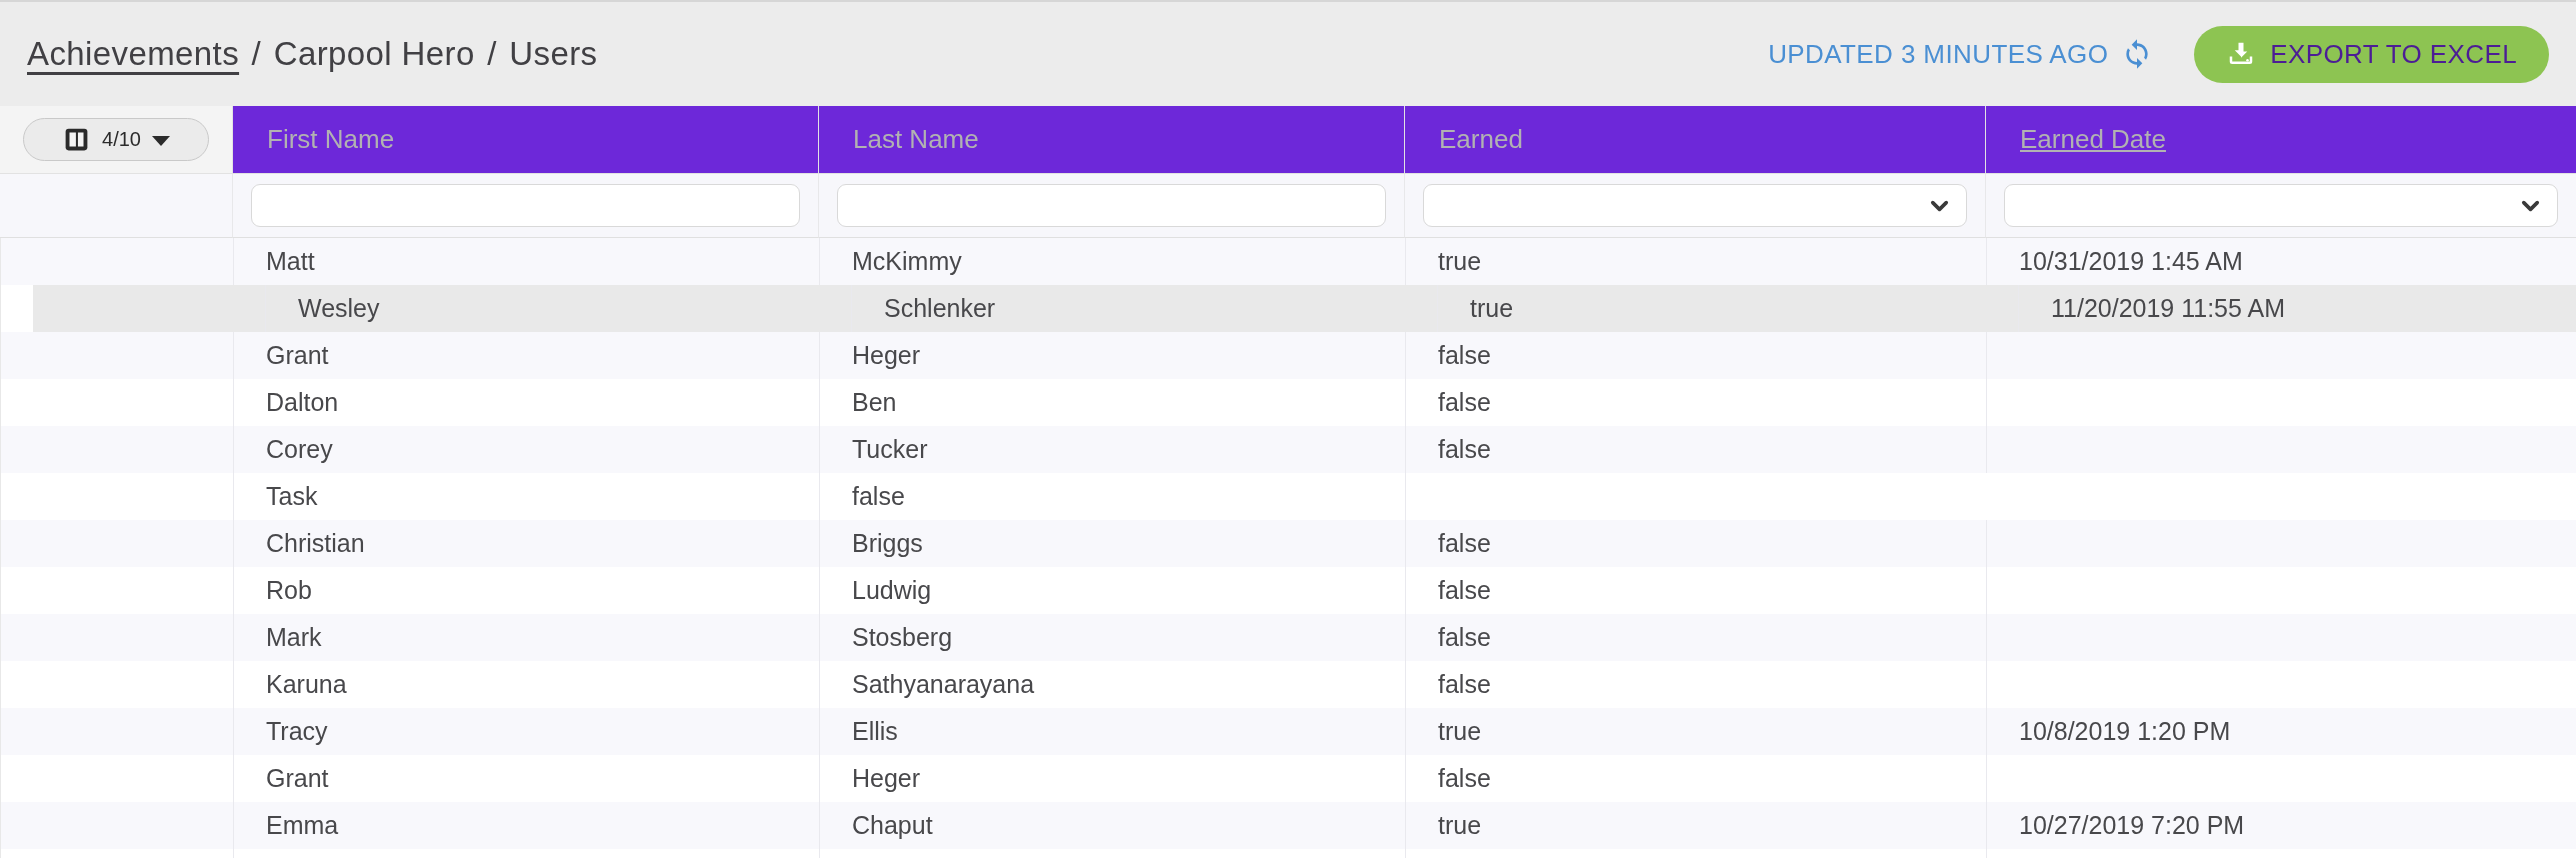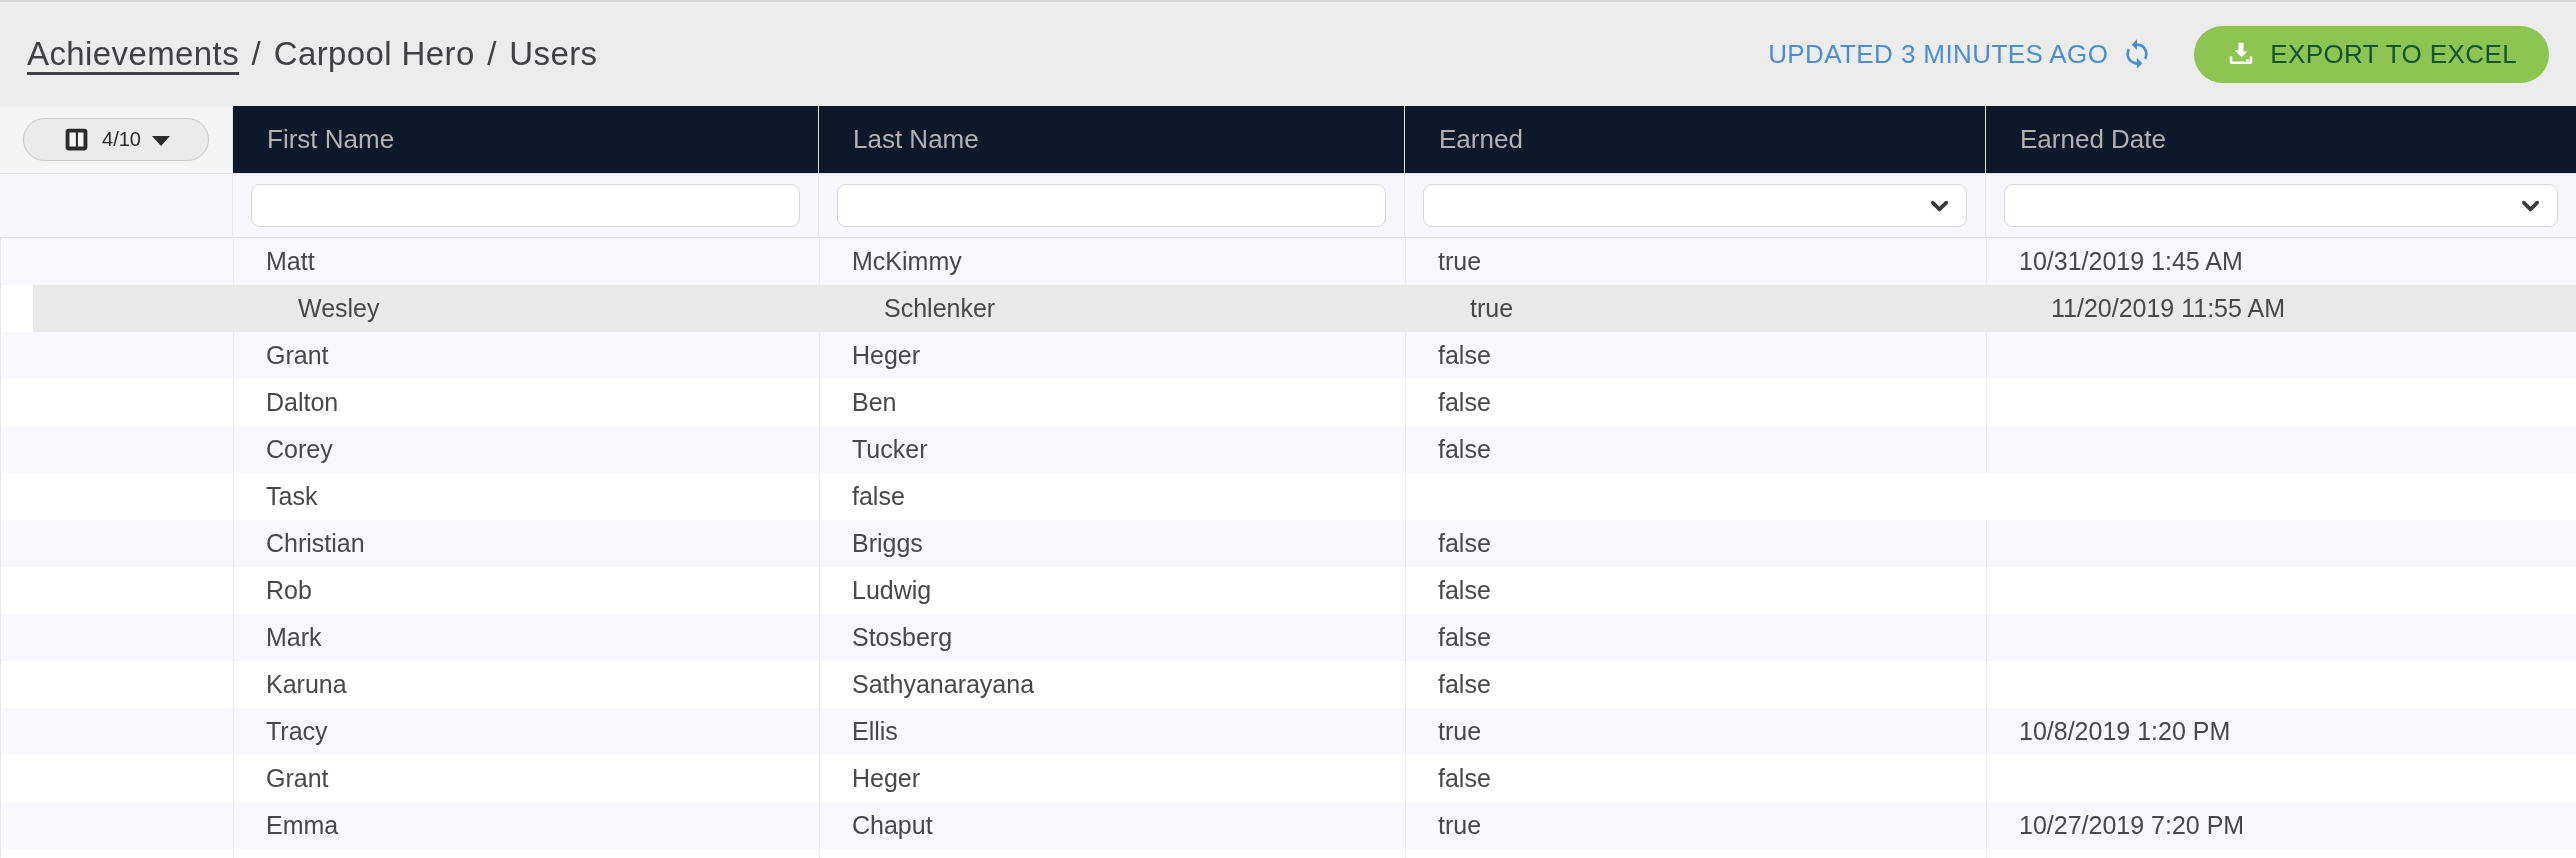--- a/index.html
+++ b/index.html
@@ -49,46 +49,46 @@
   }
   .export-btn {
     display: flex;
     align-items: center;
     gap: 14.3px;
     height: 57px;
     padding: 0 32px;
     border: none;
     border-radius: 30px;
     background: #8dc452;
-    color: #14532d;
+    color: #4c1d95;
     font-family: inherit;
     font-size: 26px;
     letter-spacing: 0.4px;
     white-space: nowrap;
     cursor: pointer;
   }
 
   
   .grid-row {
     display: grid;
     grid-template-columns: 233px 586px 586px 581px 590px;
   }
   .thead .th {
     height: 68px;
-    background: #0f172a;
+    background: #6d28d9;
     border-bottom: 0.9px solid #e2e2e2;
     border-right: 0.9px solid #e3e3e3;
     color: #b2b2b2;
     font-size: 26px;
     display: flex;
     align-items: center;
     padding: 0 34px;
   }
   .thead .th:first-child { padding: 0 14.3px; justify-content: center; background: #f4f4f4; }
-  .thead .th:last-child { border-right: none; }
+  .thead .th:last-child { border-right: none; text-decoration: underline; }
 
   .pill {
     display: flex;
     align-items: center;
     justify-content: center;
     gap: 10.7px;
     width: 186px;
     height: 43px;
     background: #ebebeb;
     border: 1.8px solid #c9c9c9;

